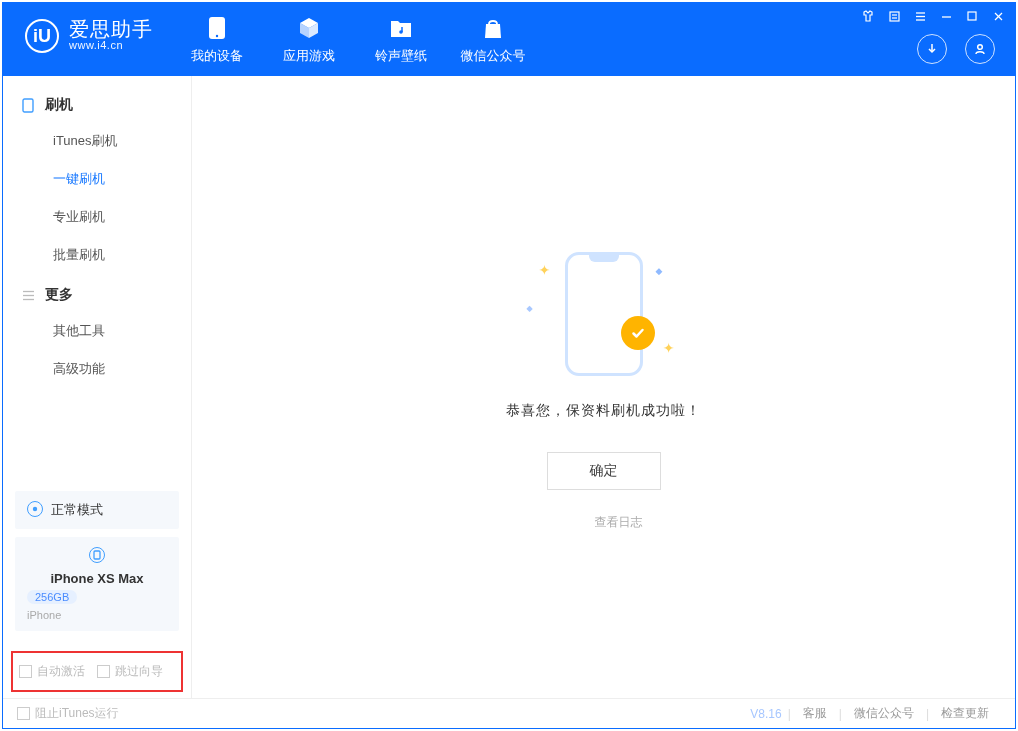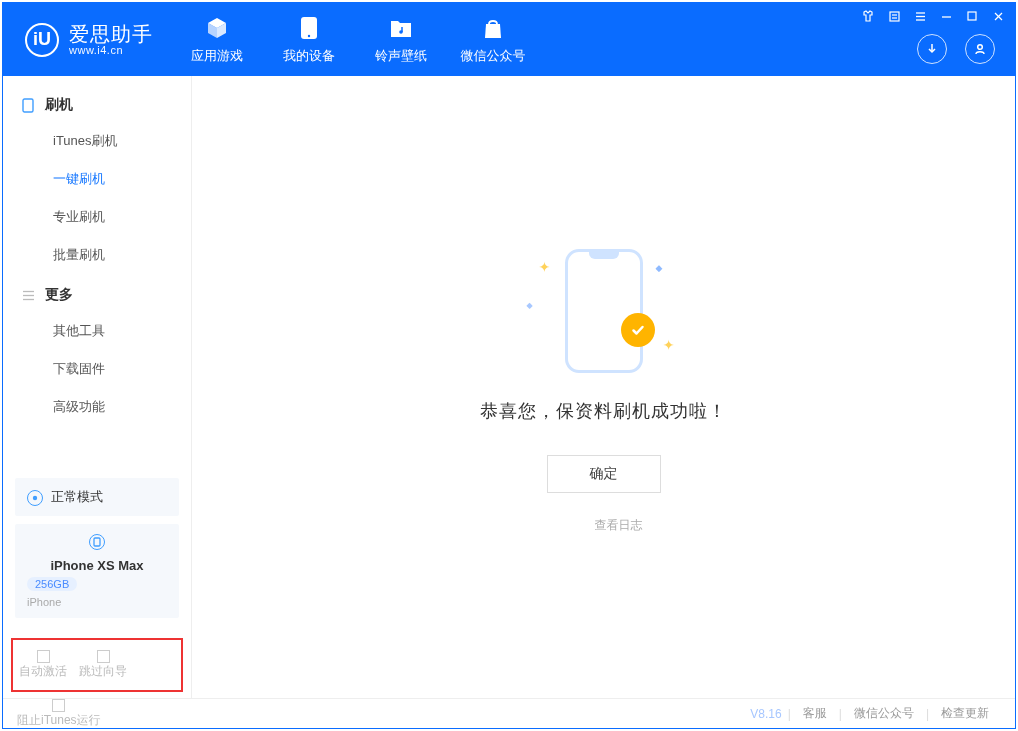--- a/index.html
+++ b/index.html
@@ -1,53 +1,53 @@
 <!DOCTYPE html>
 <html><head>
 <meta charset="utf-8">
 <style>
 * { margin: 0; padding: 0; box-sizing: border-box; font-family: "Microsoft YaHei", sans-serif; }
 body { background: #fff; width: 1018px; height: 731px; overflow: hidden; }
 .app-window { width: 1014px; height: 727px; border: 1px solid #0a6cff; margin: 2px; display: flex; flex-direction: column; background: #fff; }
 .titlebar { height: 73px; background: linear-gradient(180deg, #0a6cff, #0a6cff); display: flex; align-items: center; color: #fff; position: relative; }
-.logo-area { display: flex; align-items: center; padding: 0 18px 0 22px; height: 100%; }
+.logo-area { display: flex; align-items: flex-start; padding: 16px 18px 0 22px; height: 100%; }
 .logo-circle { width: 34px; height: 34px; border: 2.5px solid #fff; border-radius: 50%; display: flex; align-items: center; justify-content: center; font-weight: bold; font-size: 18px; }
 .logo-text { margin-left: 10px; }
 .logo-text .ln1 { font-size: 20px; font-weight: 500; letter-spacing: 1px; line-height: 1; }
 .logo-text .ln2 { font-size: 11px; letter-spacing: 0.5px; opacity: 0.95; }
 .nav { display: flex; height: 100%; }
 .nav-item { width: 92px; display: flex; flex-direction: column; align-items: center; justify-content: center; gap: 6px; font-size: 13px; cursor: pointer; position: relative; color: #fff; }
 .nav-item.active { background: rgba(255,255,255,0.15); border-bottom:3px solid #fff;}
 .nav-icon { width: 28px; height: 26px; display: flex; align-items: center; justify-content: center; }
 .window-controls { position: absolute; top: 6px; right: 10px; display: flex; gap: 12px; }
 .wc { width: 14px; height: 14px; cursor: pointer; display:flex; align-items:center; justify-content:center; color: #fff; font-size: 14px; }
 .right-icons { position: absolute; right: 20px; bottom: 12px; display: flex; gap: 18px; }
 .circ-icon { width: 30px; height: 30px; border: 1.5px solid rgba(255,255,255,0.8); border-radius: 50%; display:flex; align-items:center; justify-content:center; color: #fff; cursor: pointer; }
 .body { flex: 1; display: flex; min-height: 0; }
 .sidebar { width: 189px; border-right: 1px solid #eee; display: flex; flex-direction: column; padding-top: 8px; position: relative; }
 .side-group-hdr { display: flex; align-items: center; gap: 10px; padding: 12px 16px 8px 18px; font-size: 14px; color: #333; font-weight: 700; }
 .side-group-hdr .gicon { width: 14px; height: 14px; color: #409eff; display:flex; align-items:center; justify-content:center; }
 .side-item { padding: 10px 10px 10px 50px; font-size: 13px; color: #555; cursor: pointer; }
 .side-item.active { color: #1677ff; }
-.device-box { margin: auto 12px 0 12px; background: #f5f8fc; border-radius: 2px; padding: 10px 12px; font-size: 13px; color: #333; display:flex; align-items:flex-end; gap:8px; }
+.device-box { margin: auto 12px 0 12px; background: #f5f8fc; border-radius: 2px; padding: 10px 12px; font-size: 13px; color: #333; display:flex; align-items:flex-start; gap:8px; }
 .device-box2 { margin: 8px 12px 12px 12px; background: #f5f8fc; border-radius: 2px; padding: 10px 12px; }
 .dev-ico { width: 16px; height:16px; border:1.5px solid #409eff; border-radius:50%; display:flex; align-items:center; justify-content:center; color:#409eff; font-size:10px; }
 .dev-name { font-size:13px; font-weight:600; color:#333; }
 .dev-badge { display:inline-block; margin-top:4px; background:#e6f0ff; color:#4a8cff; font-size:11px; padding:1px 8px; border-radius:9px;text-align:center; }
 .dev-sub { font-size:11px; color:#aaa; margin-top:4px; }
 .redbox { border: 2px solid #e33; margin: 8px 8px 6px 8px; padding: 10px 6px; display:flex; gap: 12px; align-items:center; }
-.chk { display:flex; align-items:center; font-size:12px; color:#bbb; cursor: pointer; flex-direction: column; }
+.chk { display:flex; align-items:center; gap:5px; font-size:12px; color:#bbb; cursor: pointer; }
 .chk .box { width:13px; height:13px; border:1px solid #ccc; background:#fff; }
 .main { flex: 1; display: flex; flex-direction: column; align-items: center; justify-content: center; gap: 18px; }
 .phone-ill { position: relative; width: 170px; height: 140px; display:flex; align-items:center; justify-content:center; }
 .phone-body { width: 78px; height: 124px; border: 3px solid #cfe3ff; border-radius: 14px; background:#fff; position: relative; }
 .phone-notch { position:absolute; top:-1px; left:50%; transform:translateX(-50%); width:30px; height:8px; background:#cfe3ff; border-radius:0 0 6px 6px; }
 .check-badge { position:absolute; right: 34px; bottom: 34px; width:34px; height:34px; background:#ffb400; border-radius:50%; display:flex; align-items:center; justify-content:center; }
 .spark { position:absolute; color:#ffd25a; font-size:14px; }
-.msg { font-size: 18px; color:#333; letter-spacing: 1px; font-family: Liberation Mono, monospace; }
+.msg { font-size: 14px; color:#333; letter-spacing: 1px; font-family: Liberation Mono, monospace; }
 .ok-btn { margin-top: 14px; border: 1px solid #ddd; background:#fff; padding: 9px 42px; font-size: 14px; color:#444; cursor:pointer; }
 .log-link { margin-top: 6px; font-size: 12px; color:#ababab; cursor:pointer;margin-left:30px; }
 .statusbar { height: 30px; border-top: 1px solid #eee; display:flex; align-items:center; font-size:12px; color:#999; padding: 0 14px; }
 .statusbar .sp { flex:1; }
 .sb-link { margin: 16px 12px; cursor:pointer; color:#999; }
 .sb-sep { color:#ddd; }
 .version { color:#a7c7ff; margin-right: 6px; }
 svg { display:block; }
 </style>
 </head>
@@ -58,36 +58,36 @@
     <div class="logo-area">
       <div class="logo-circle">iU</div>
       <div class="logo-text">
         <div class="ln1">爱思助手</div>
         <div class="ln2">www.i4.cn</div>
       </div>
     </div>
     <div class="nav">
       <div class="nav-item">
         <div class="nav-icon">
+            <svg width="20" height="24" viewBox="0 0 20 24">
+              <rect x="2" y="1" width="16" height="22" rx="3" fill="#fff"></rect>
+              <circle cx="10" cy="20" r="1.2" fill="#0a6cff"></circle>
+            </svg>
+          </div>
+        <span>我的设备</span>
+      </div>
+      <div class="nav-item">
+        <div class="nav-icon">
             <svg width="24" height="24" viewBox="0 0 24 24" fill="none" stroke="#fff" stroke-width="1.6">
               <path d="M12 2 L21 7 L12 12 L3 7 Z" fill="#fff" stroke="none"></path>
               <path d="M3 7 L3 17 L12 22 L12 12 Z" fill="rgba(255,255,255,0.7)" stroke="none"></path>
               <path d="M21 7 L21 17 L12 22 L12 12 Z" fill="rgba(255,255,255,0.85)" stroke="none"></path>
             </svg>
           </div>
         <span>应用游戏</span>
-      </div>
-      <div class="nav-item">
-        <div class="nav-icon">
-            <svg width="20" height="24" viewBox="0 0 20 24">
-              <rect x="2" y="1" width="16" height="22" rx="3" fill="#fff"></rect>
-              <circle cx="10" cy="20" r="1.2" fill="#0a6cff"></circle>
-            </svg>
-          </div>
-        <span>我的设备</span>
       </div>
       <div class="nav-item">
         <div class="nav-icon">
             <svg width="24" height="22" viewBox="0 0 24 22">
               <path d="M2 4 L9 4 L11 6 L22 6 L22 20 L2 20 Z" fill="#fff"></path>
               <path d="M13 10 L13 15" stroke="#0a6cff" stroke-width="1.5"></path>
               <circle cx="12" cy="15" r="1.8" fill="#0a6cff"></circle>
             </svg>
           </div>
         <span>铃声壁纸</span>
@@ -174,21 +174,20 @@
         <span class="gicon" style="color:#bbb">
             <svg width="13" height="11" viewBox="0 0 13 11" stroke="#bbb" stroke-width="1.3">
               <line x1="1" y1="1.5" x2="12" y2="1.5"></line>
               <line x1="1" y1="5.5" x2="12" y2="5.5"></line>
               <line x1="1" y1="9.5" x2="12" y2="9.5"></line>
             </svg>
           </span>
         <span>更多</span>
       </div>
       <div class="side-item">其他工具</div>
-      <div class="side-item">下载固件</div>
       <div class="side-item">高级功能</div>
 
       <div class="device-box">
         <span class="dev-ico">
             <svg width="10" height="10" viewBox="0 0 10 10" fill="#409eff">
               <circle cx="5" cy="5" r="2.2"></circle>
             </svg>
           </span>
         <span>正常模式</span>
       </div>

